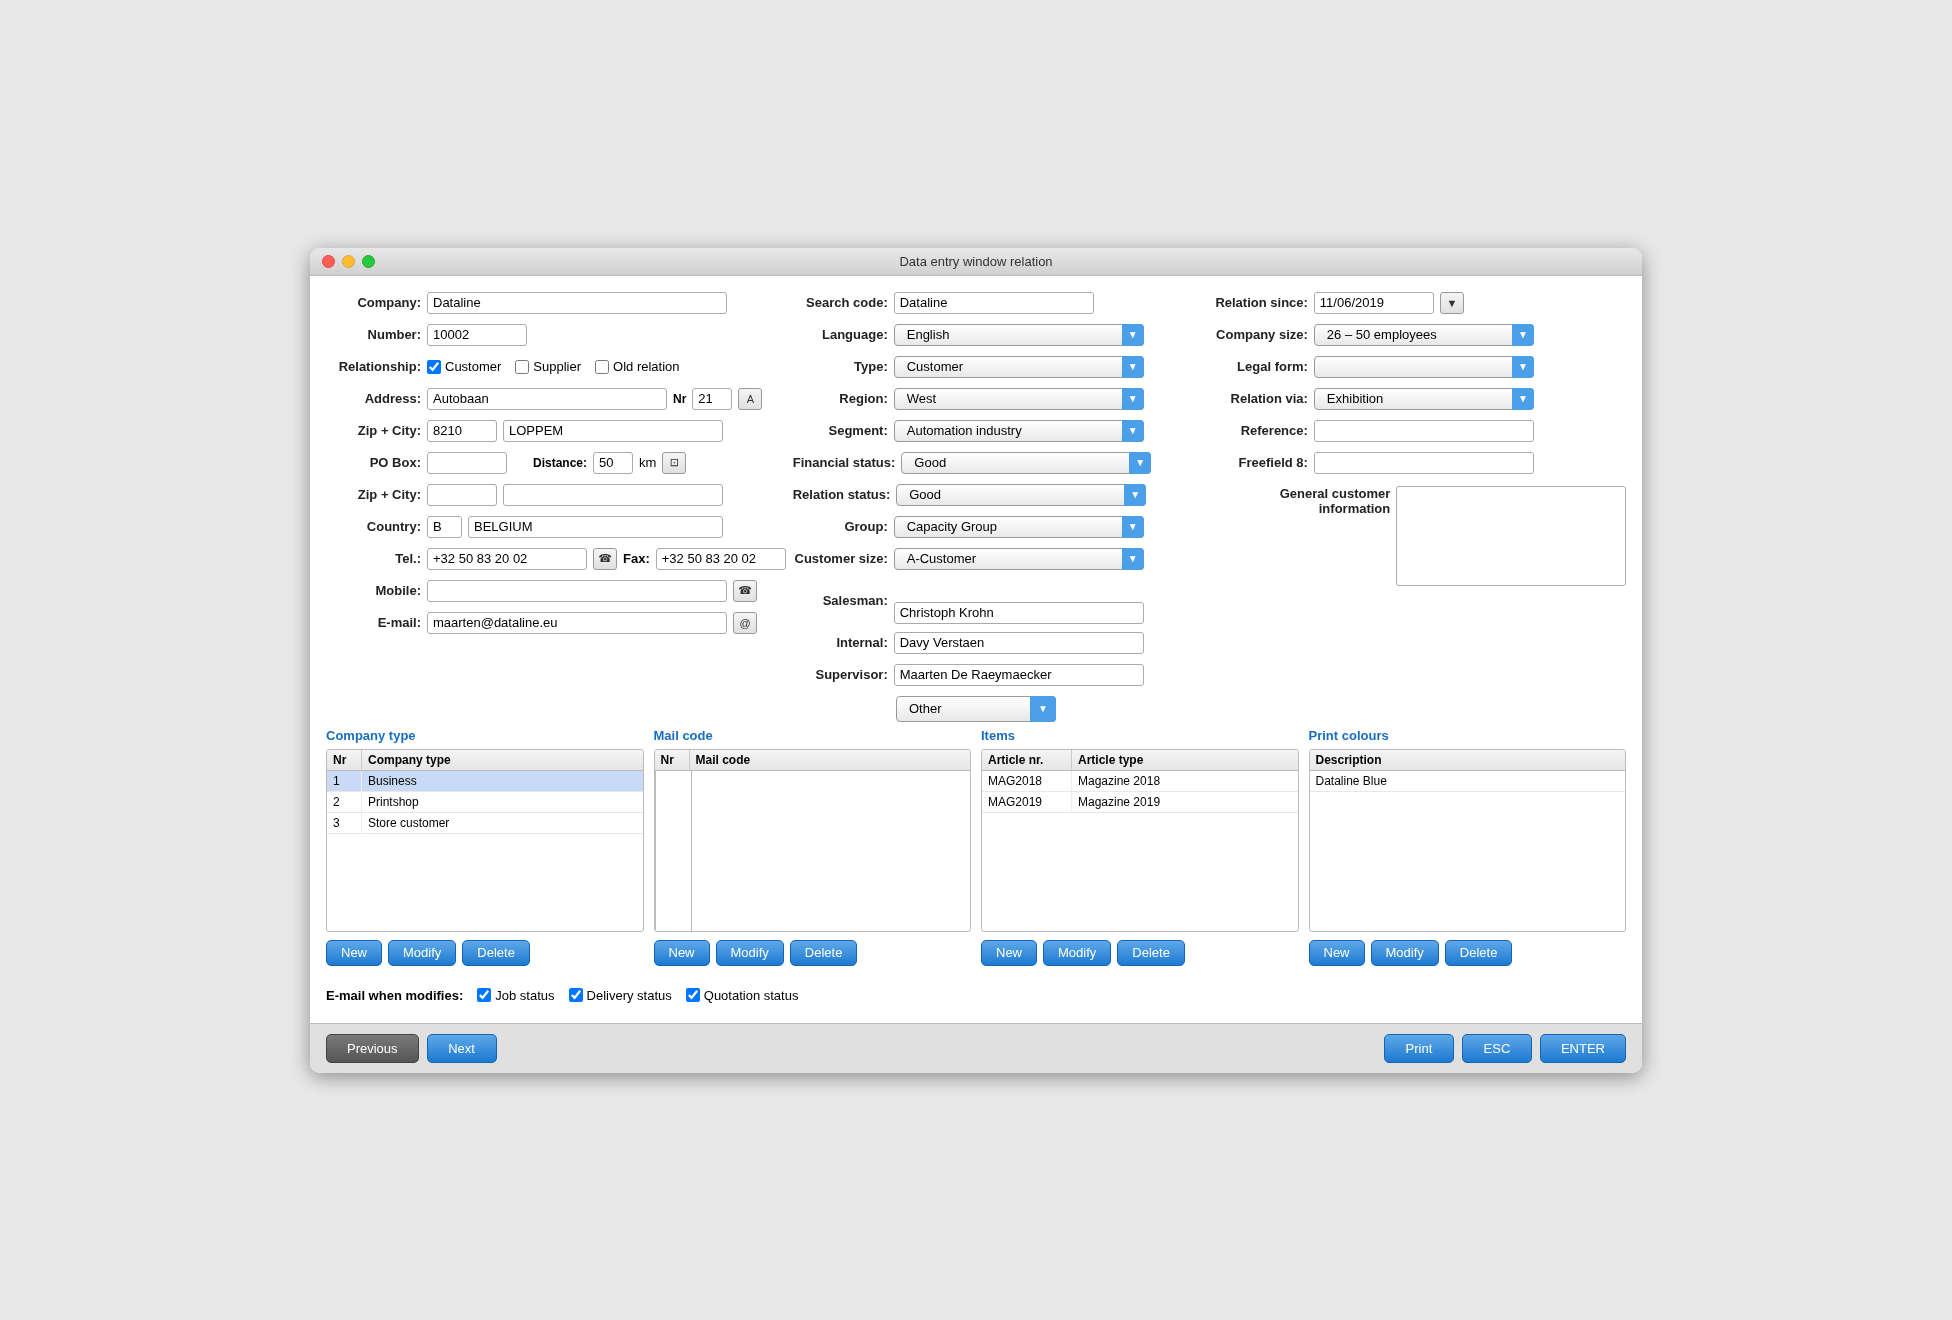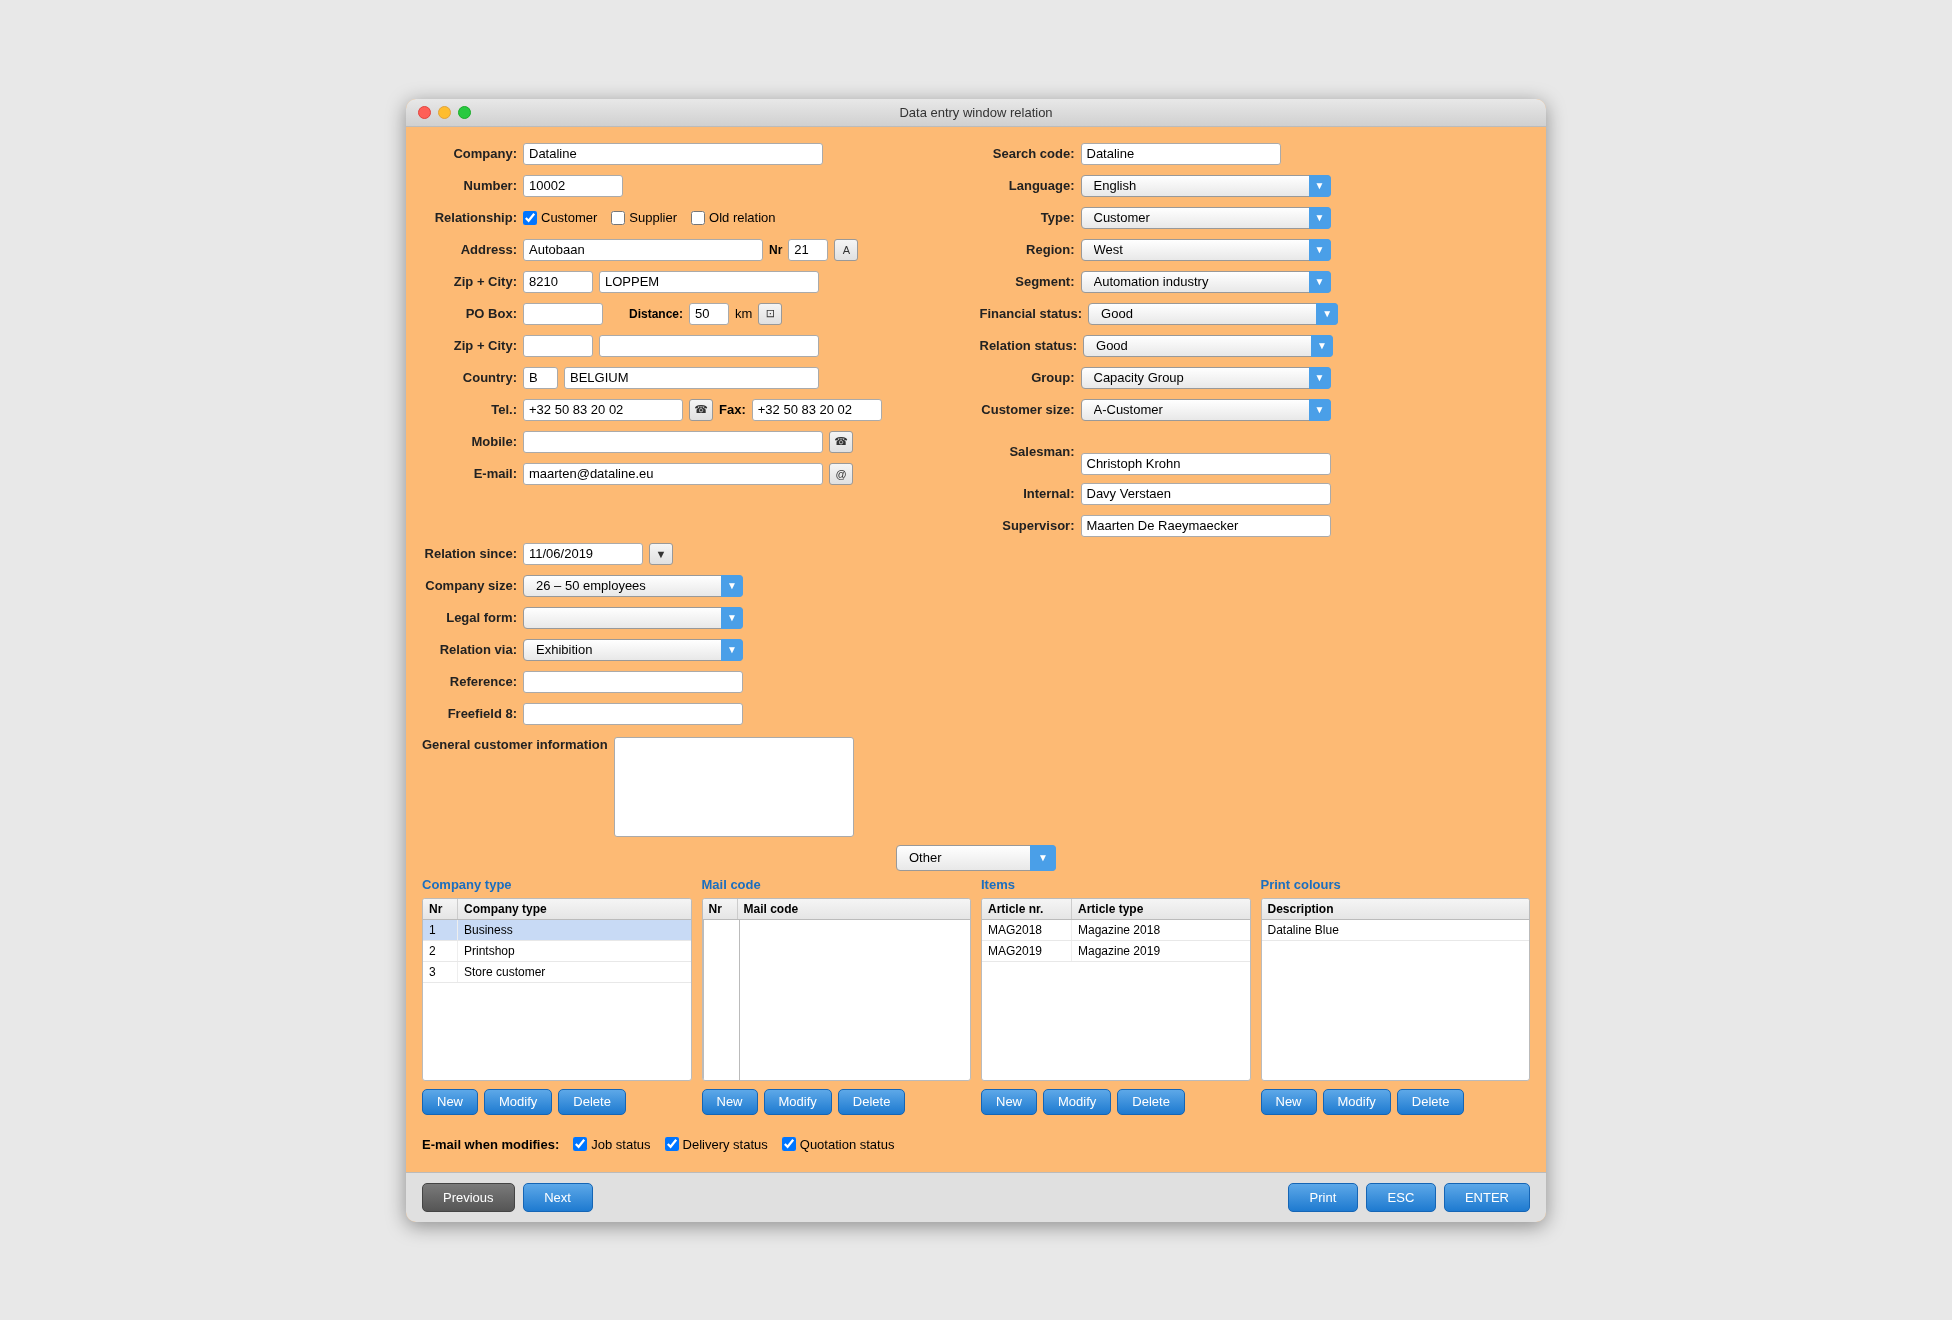--- a/index.html
+++ b/index.html
@@ -6,22 +6,22 @@
     body {
       font-family: -apple-system, BlinkMacSystemFont, "Helvetica Neue", Arial, sans-serif;
       font-size: 13px;
       background: #e8e8e8;
       display: flex;
       justify-content: center;
       align-items: center;
       min-height: 100vh;
     }
     .window {
-      width: 1140px;
-      background: #fdba74;
+      width: 1332px;
+      background: #ffffff;
       border-radius: 10px;
       box-shadow: 0 4px 20px rgba(0,0,0,0.4);
       overflow: hidden;
     }
     .titlebar {
       background: linear-gradient(180deg, #e8e8e8 0%, #d0d0d0 100%);
       height: 28px;
       display: flex;
       align-items: center;
       padding: 0 12px;
@@ -42,21 +42,21 @@
       transform: translateX(-50%);
       font-size: 13px;
       color: #333;
       font-weight: 500;
     }
     .content {
       padding: 14px 16px 12px;
     }
     .form-grid {
       display: grid;
-      grid-template-columns: 1fr 1fr;
+      grid-template-columns: 1fr 1fr 1fr;
       gap: 0 7px;
     }
     .col { display: flex; flex-direction: column; gap: 4px; }
     .field-row {
       display: flex;
       align-items: center;
       gap: 6px;
       min-height: 26px;
       margin-bottom: 2px;
     }

